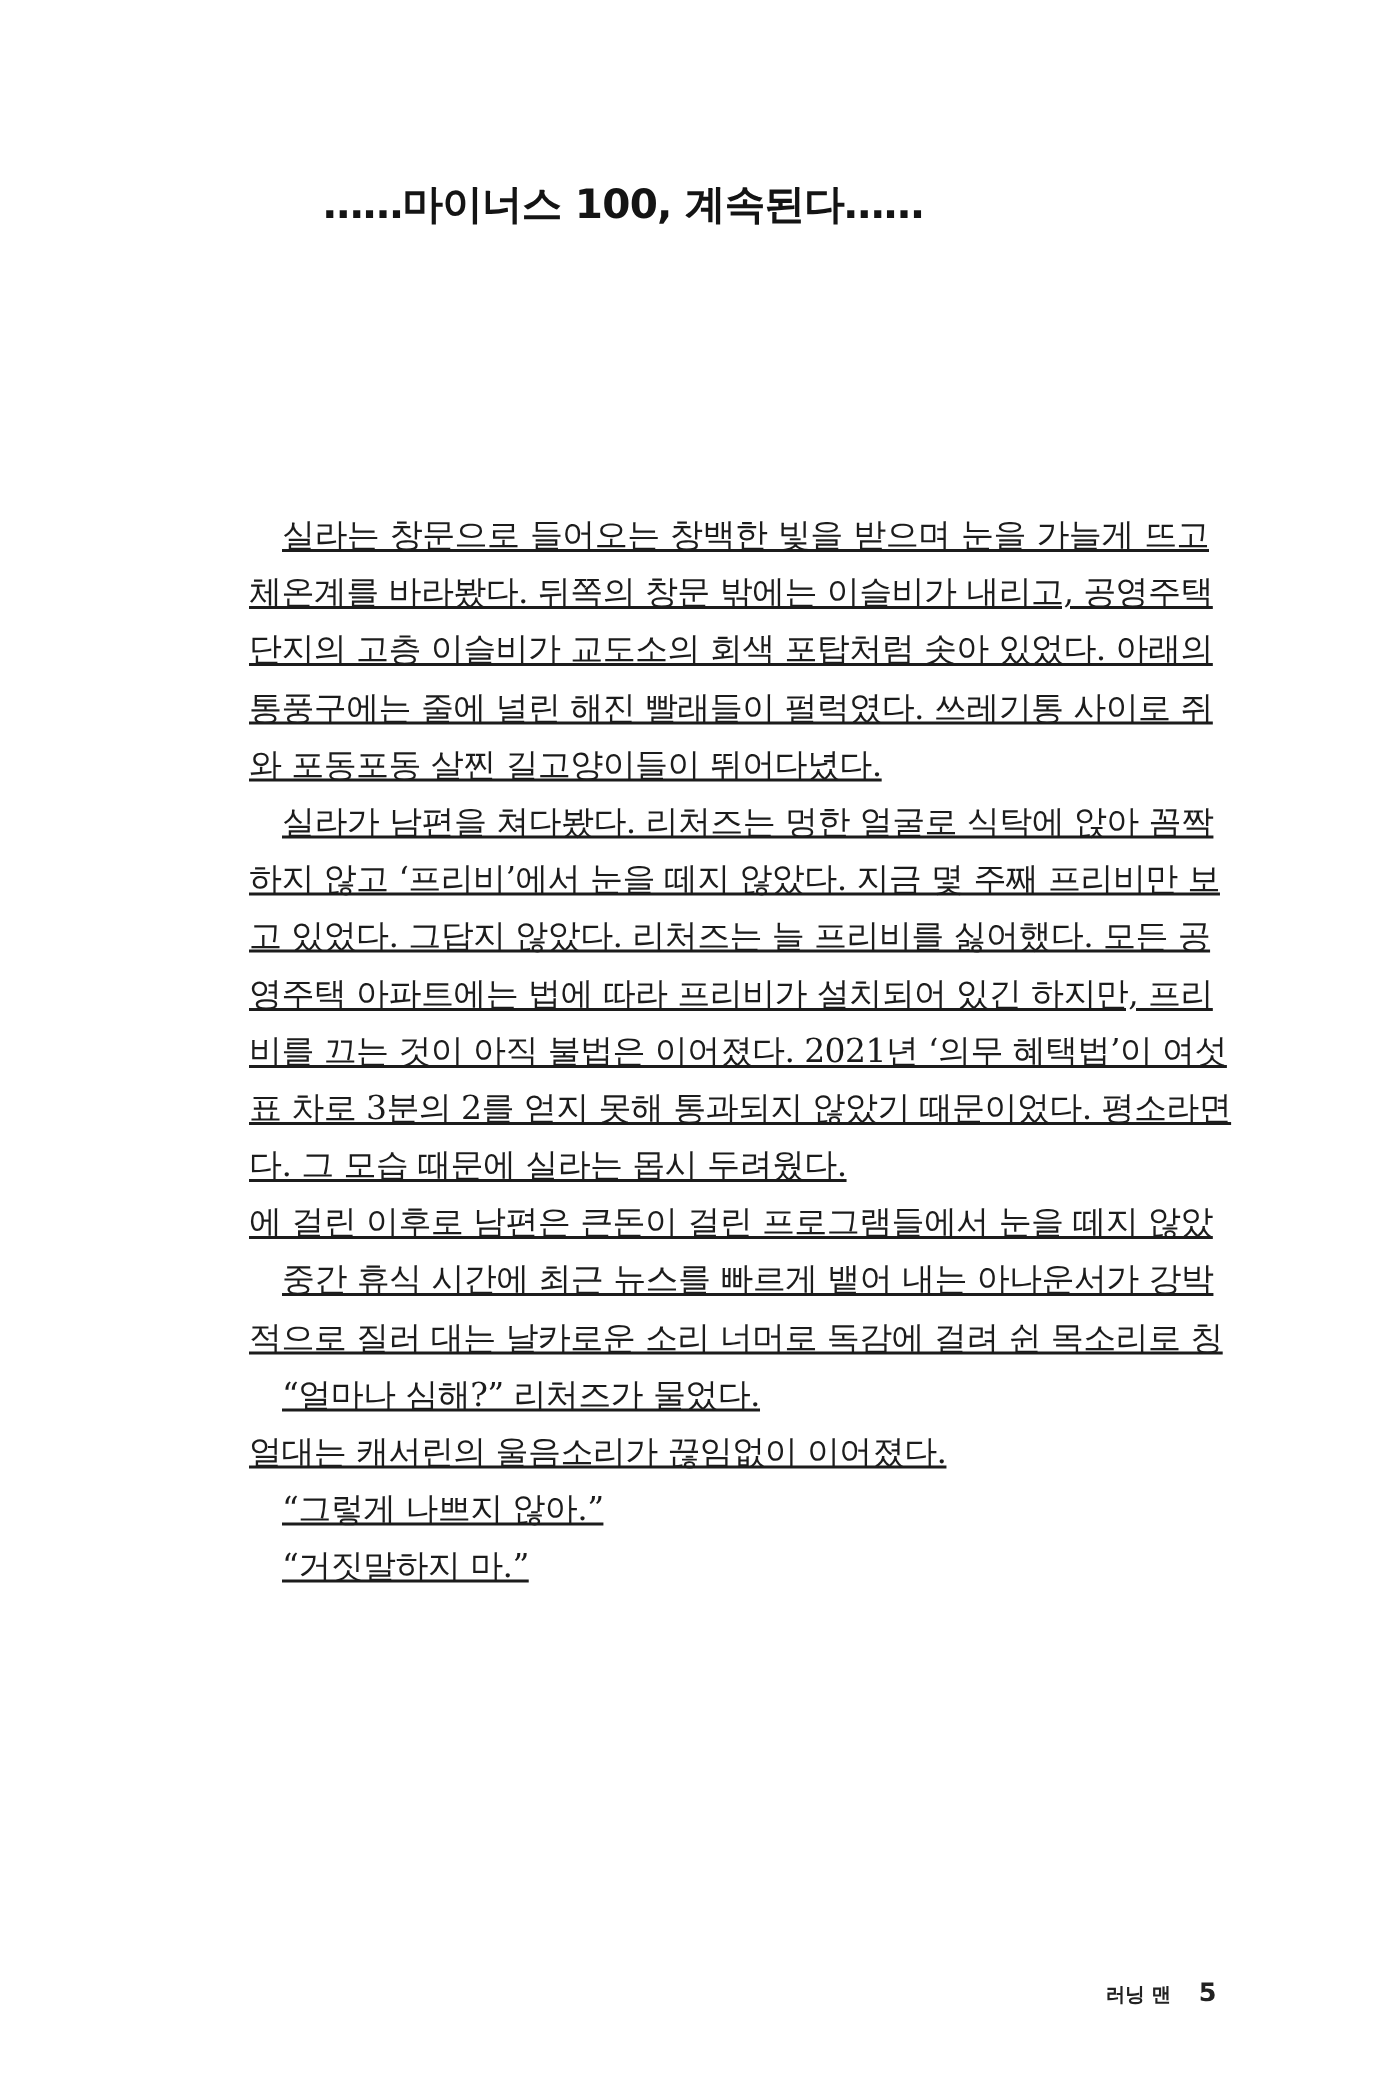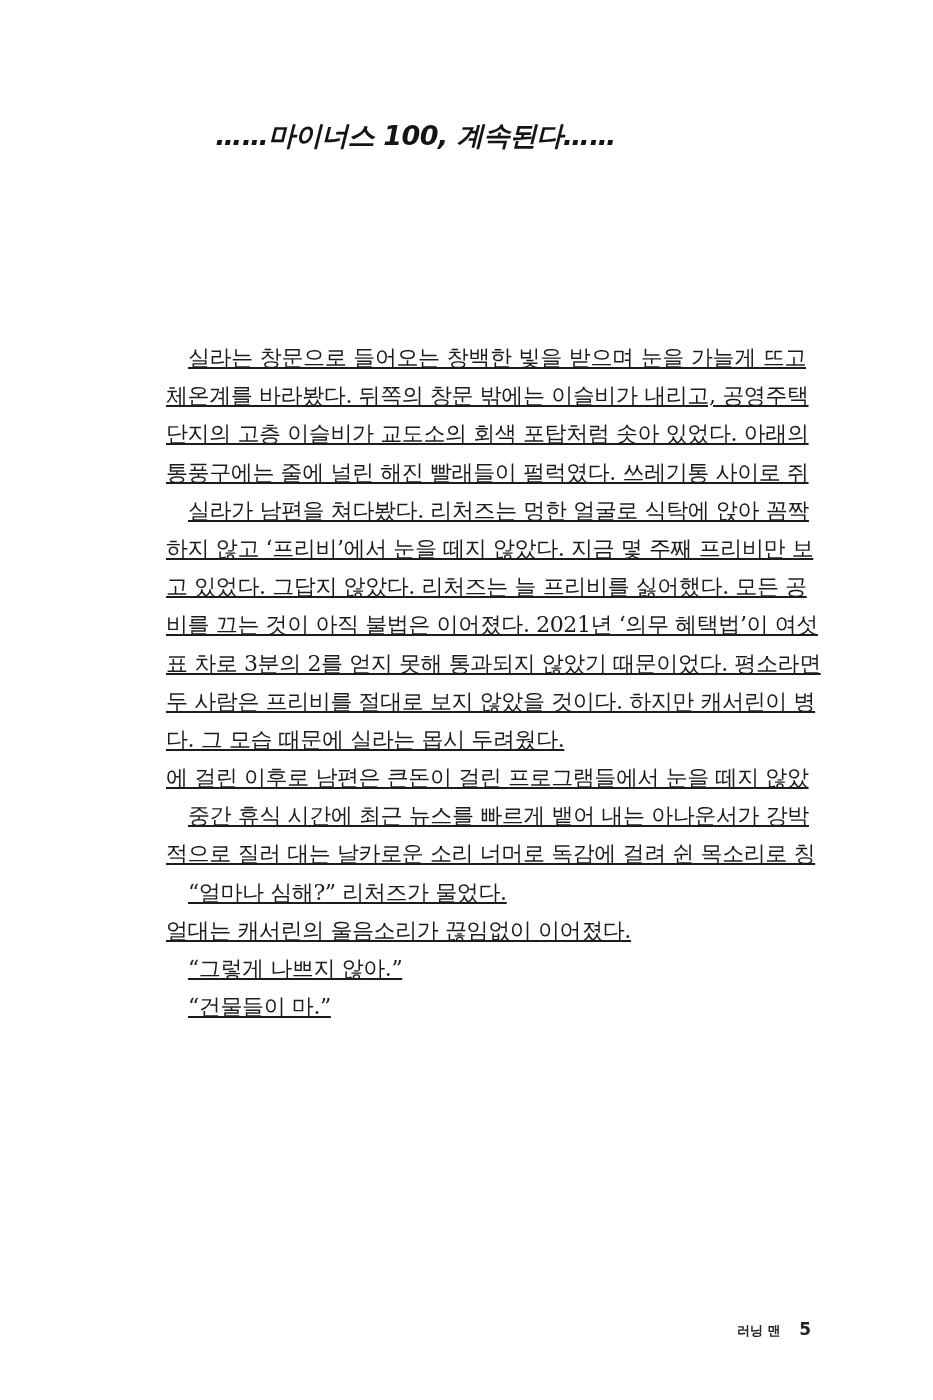--- a/index.html
+++ b/index.html
@@ -16,21 +16,20 @@
       color: #1a1a1a;
     }
     .chapter-title {
       position: absolute;
       top: 118px;
       left: 0;
       width: 831px;
       text-align: center;
       font-family: "DejaVu Sans", "Liberation Sans", sans-serif;
       font-weight: bold;
-      font-style: italic;
       font-size: 27px;
       letter-spacing: -0.5px;
       color: #141414;
     }
     .body-text {
       position: absolute;
       top: 339px;
       left: 166px;
       width: 640px;
     }
@@ -68,32 +67,33 @@
 </head>
 <body>
 
 <div class="chapter-title">……마이너스 100, 계속된다……</div>
 
 <div class="body-text">
   <div class="line indent">실라는 창문으로 들어오는 창백한 빛을 받으며 눈을 가늘게 뜨고</div>
   <div class="line">체온계를 바라봤다. 뒤쪽의 창문 밖에는 이슬비가 내리고, 공영주택</div>
   <div class="line">단지의 고층 이슬비가 교도소의 회색 포탑처럼 솟아 있었다. 아래의</div>
   <div class="line">통풍구에는 줄에 널린 해진 빨래들이 펄럭였다. 쓰레기통 사이로 쥐</div>
+  <div class="line last">와 포동포동 살찐 길고양이들이 뛰어다녔다.</div>
   <div class="line indent">실라가 남편을 쳐다봤다. 리처즈는 멍한 얼굴로 식탁에 앉아 꼼짝</div>
   <div class="line">하지 않고 ‘프리비’에서 눈을 떼지 않았다. 지금 몇 주째 프리비만 보</div>
   <div class="line">고 있었다. 그답지 않았다. 리처즈는 늘 프리비를 싫어했다. 모든 공</div>
+  <div class="line">영주택 아파트에는 법에 따라 프리비가 설치되어 있긴 하지만, 프리</div>
   <div class="line">비를 끄는 것이 아직 불법은 이어졌다. 2021년 ‘의무 혜택법’이 여섯</div>
   <div class="line">표 차로 3분의 2를 얻지 못해 통과되지 않았기 때문이었다. 평소라면</div>
-  <div class="line">두 사람은 프리비를 절대로 보지 않았을 것이다. 하지만 캐서린이 병</div>
   <div class="line last">다. 그 모습 때문에 실라는 몹시 두려웠다.</div>
   <div class="line">에 걸린 이후로 남편은 큰돈이 걸린 프로그램들에서 눈을 떼지 않았</div>
   <div class="line indent">중간 휴식 시간에 최근 뉴스를 빠르게 뱉어 내는 아나운서가 강박</div>
   <div class="line">적으로 질러 대는 날카로운 소리 너머로 독감에 걸려 쉰 목소리로 칭</div>
   <div class="line indent last">“얼마나 심해?” 리처즈가 물었다.</div>
   <div class="line last">얼대는 캐서린의 울음소리가 끊임없이 이어졌다.</div>
   <div class="line indent last">“그렇게 나쁘지 않아.”</div>
-  <div class="line indent last">“건물들이 마.”</div>
+  <div class="line indent last">“거짓말하지 마.”</div>
 </div>
 
 <div class="folio">
   <span>러닝 맨</span>
   <span class="page-num">5</span>
 </div>
 
 </body></html>

